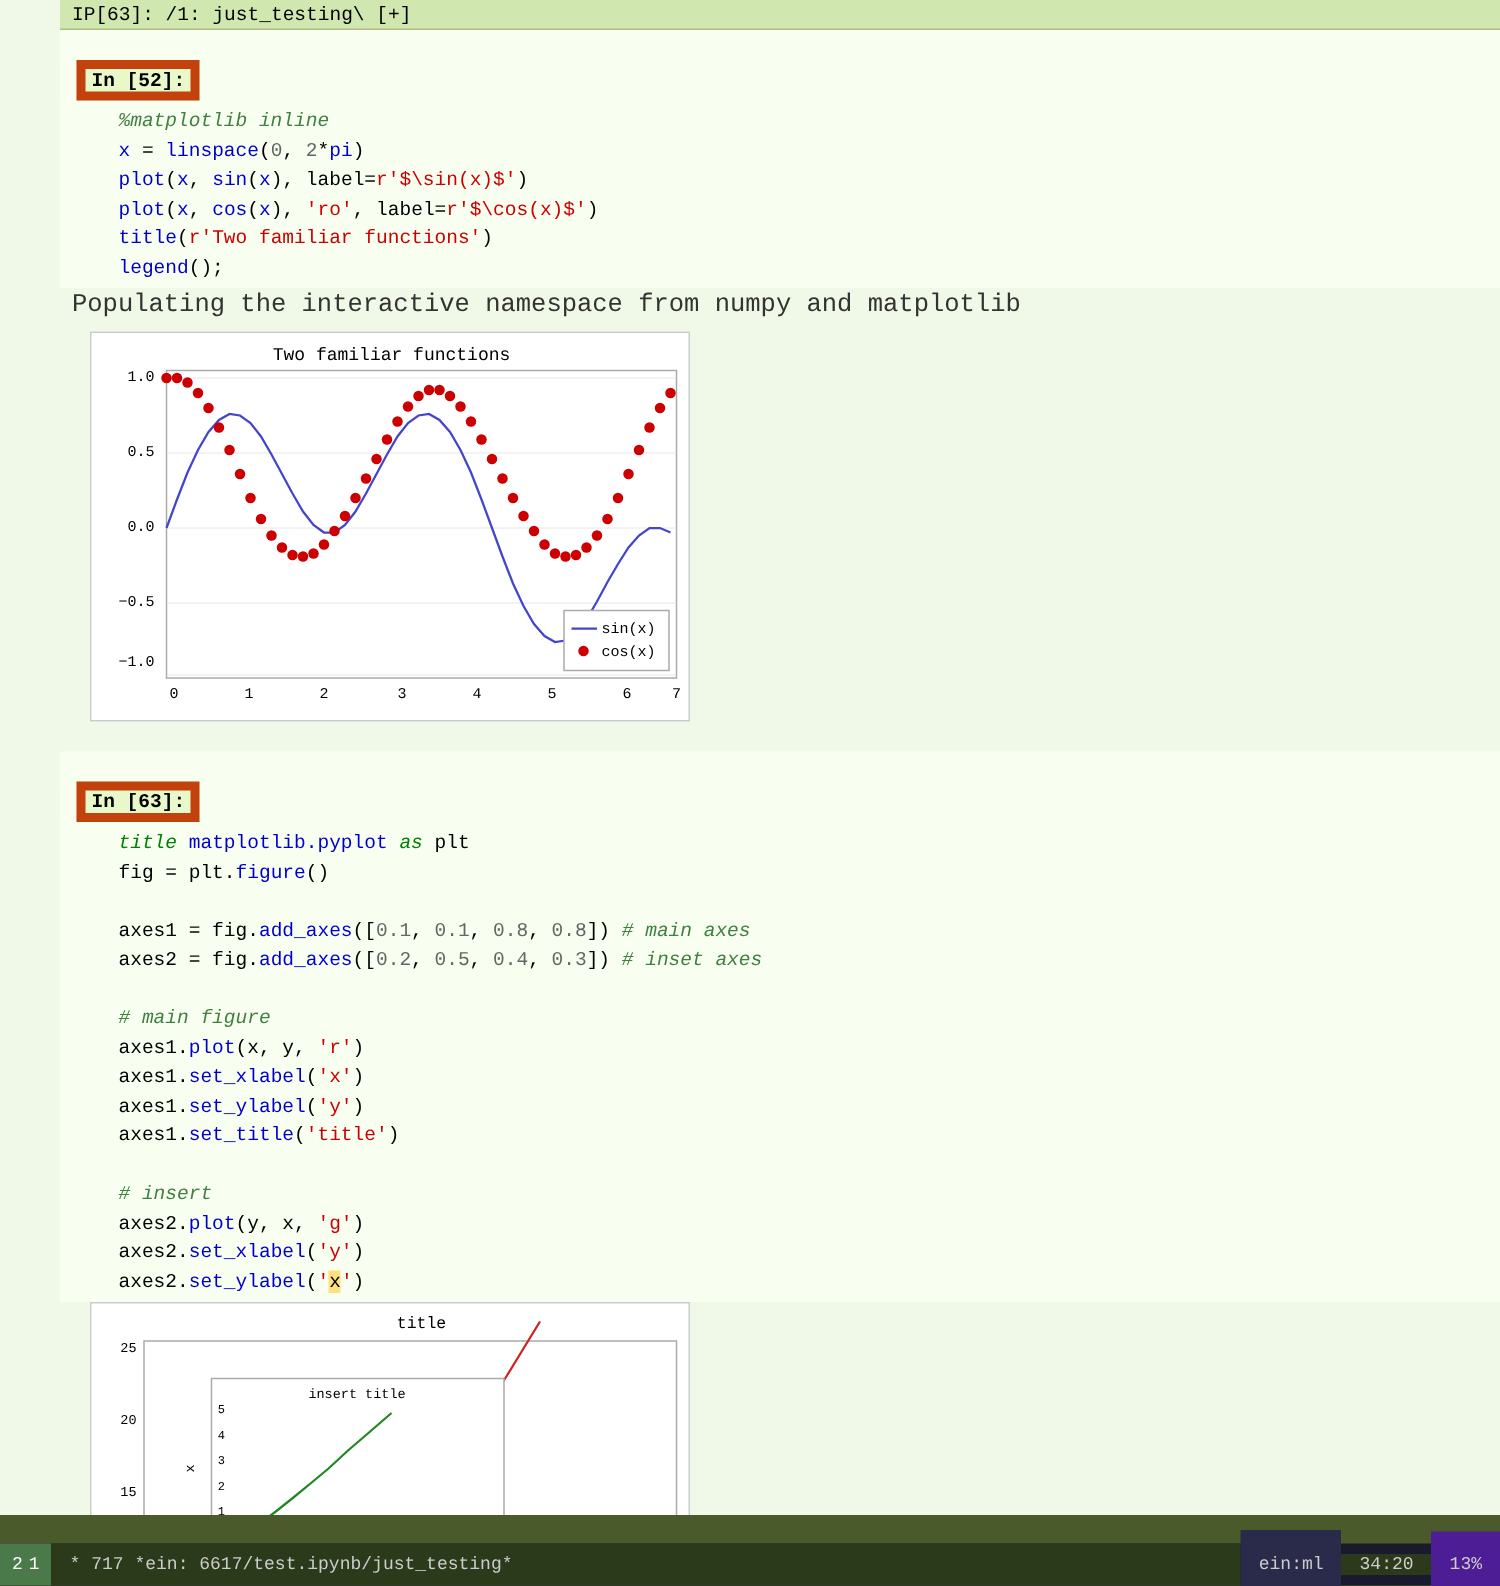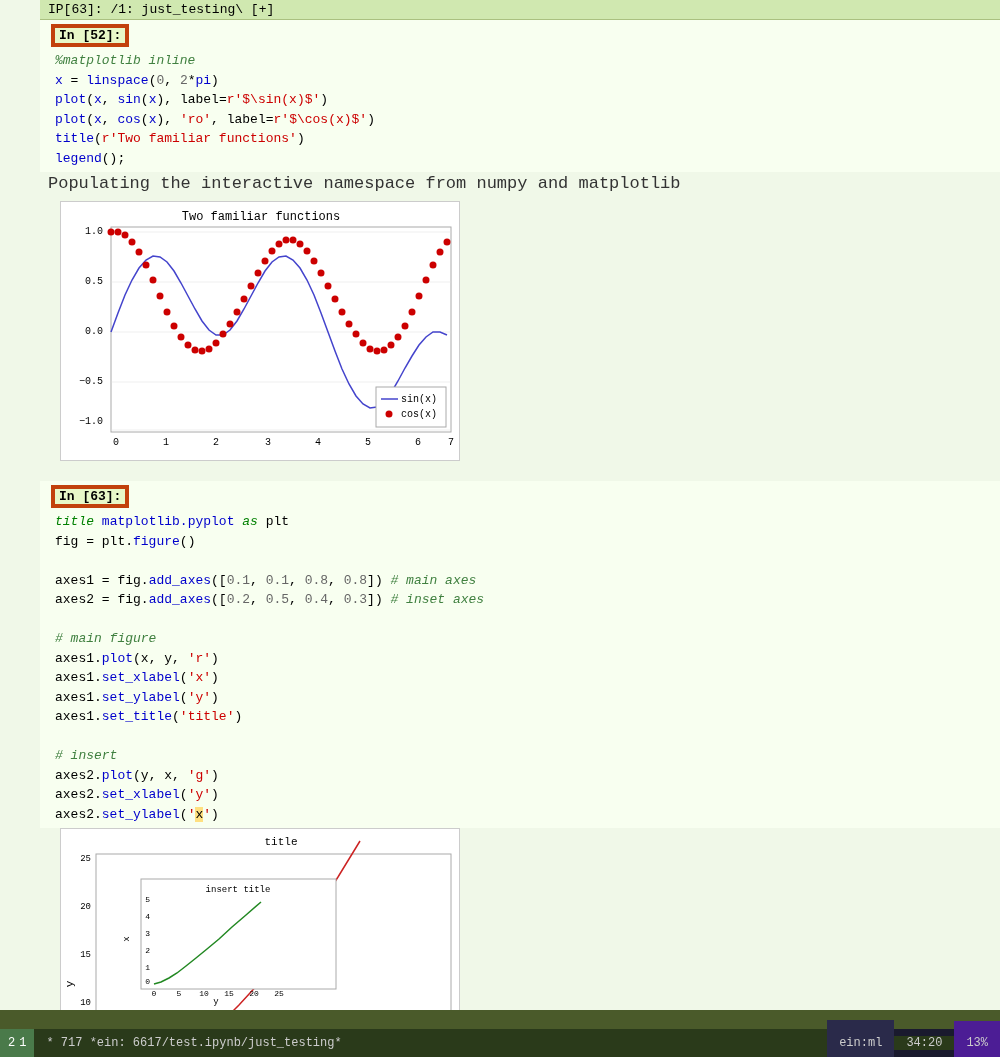--- a/index.html
+++ b/index.html
@@ -33,27 +33,29 @@
     }
     .cell-in {
       background: #f8fff0;
     }
     .cell-prompt {
       color: #000;
       background: #e8f8c8;
       display: inline-block;
       padding: 0 4px;
       font-weight: bold;
-      border: 4px solid #c2410c;
+      border: 6px solid #c2410c;
       margin-bottom: 4px;
+      margin-top: 16px;
     }
     .cell-code {
       color: #000;
       line-height: 1.5;
       padding-left: 4px;
+      margin-left: 24px;
     }
     .kw { color: #008000; font-style: italic; }
     .fn { color: #0000cc; }
     .str { color: #cc0000; }
     .comment { color: #408040; font-style: italic; }
     .num { color: #666; }
     .var-blue { color: #0000cc; }
     .output-text {
       color: #333;
       padding: 2px 8px 8px 8px;

